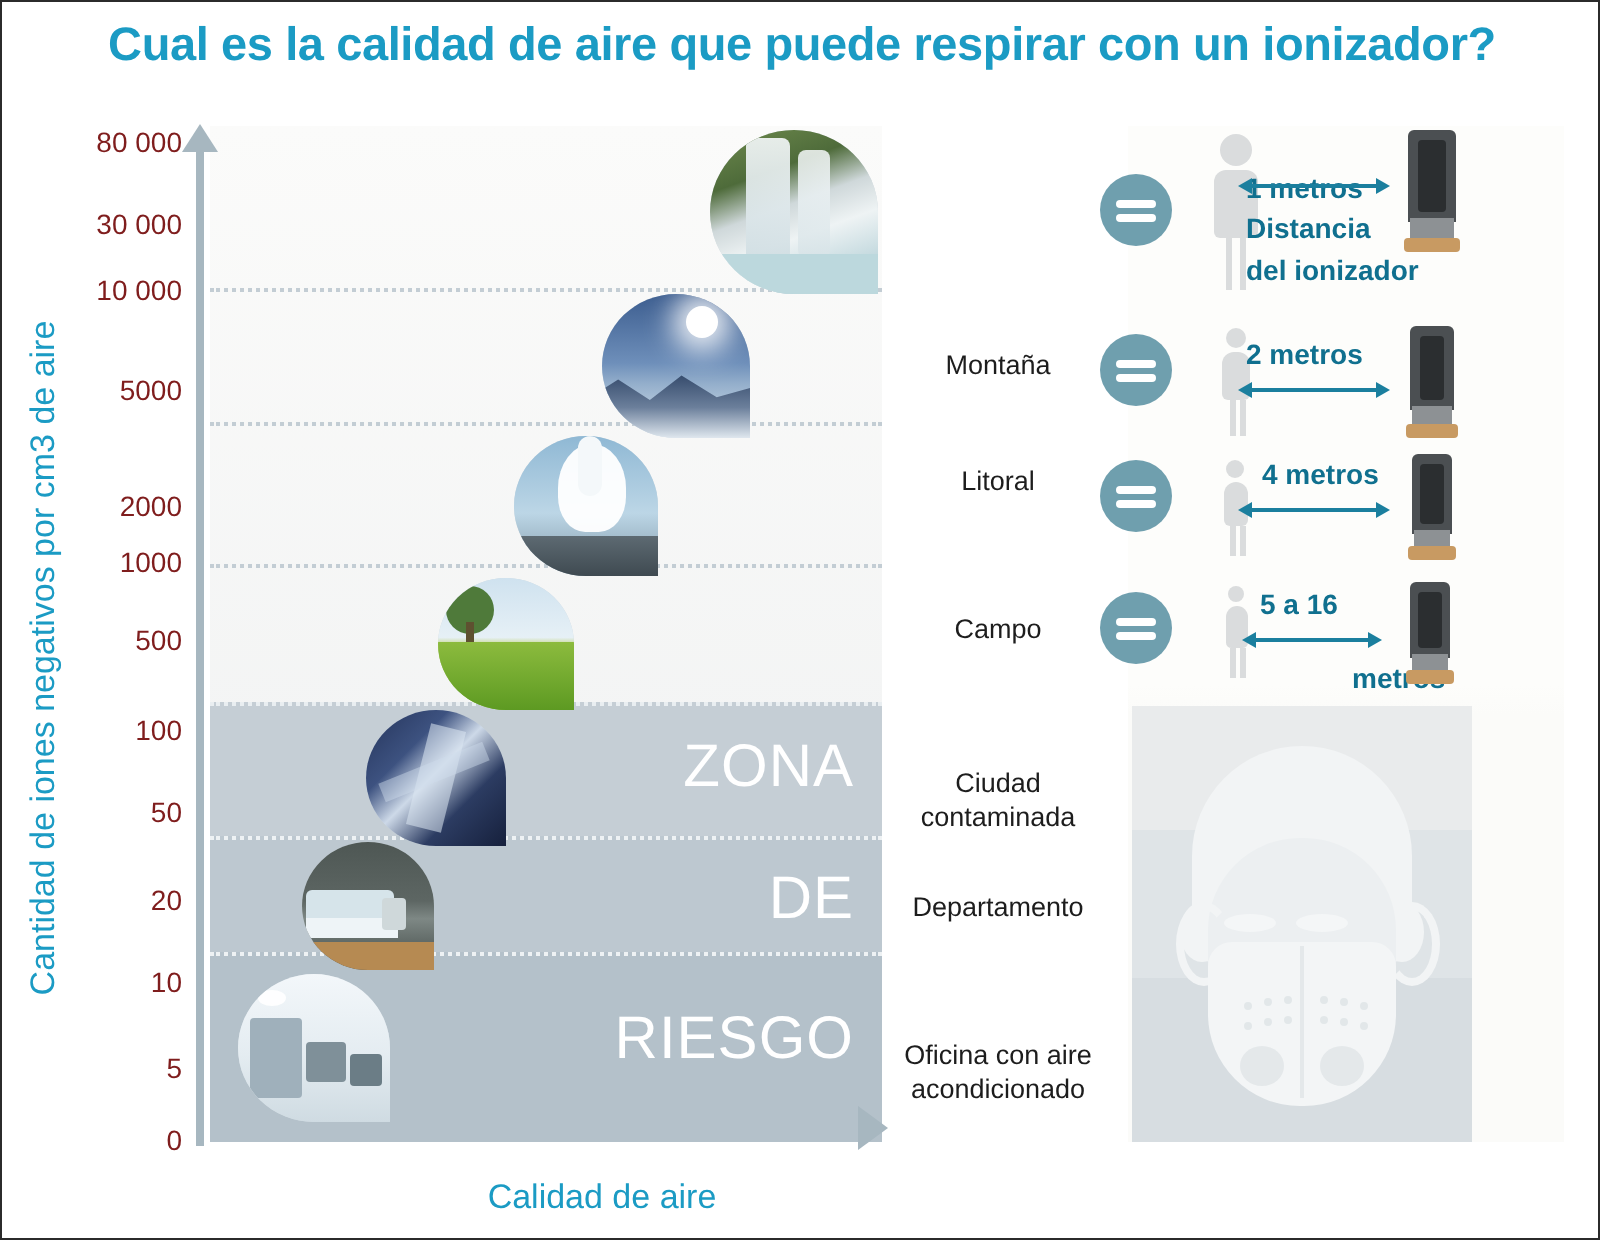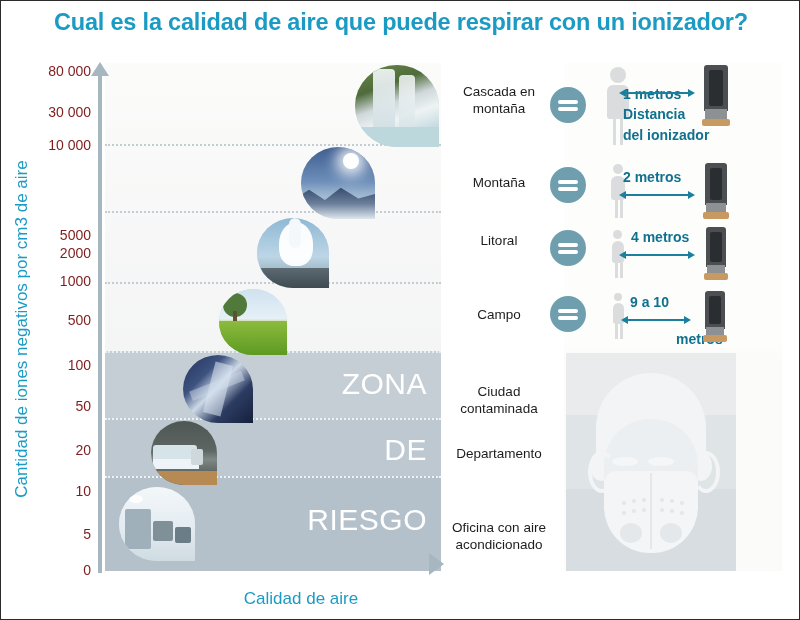--- a/index.html
+++ b/index.html
@@ -274,35 +274,34 @@
   </div>
 
   <div class="yaxis"></div>
   <div class="yaxis-head"></div>
   <div class="xaxis-head"></div>
 
   <div class="yticks-wrap">
     <div class="ytick" style="top:62px;">80 000</div>
     <div class="ytick" style="top:103px;">30 000</div>
     <div class="ytick" style="top:136px;">10 000</div>
-    <div class="ytick" style="top:186px;margin-top:40px;">5000</div>
+    <div class="ytick" style="top:186px;">5000</div>
     <div class="ytick" style="top:244px;">2000</div>
     <div class="ytick" style="top:272px;">1000</div>
     <div class="ytick" style="top:311px;">500</div>
     <div class="ytick" style="top:356px;">100</div>
     <div class="ytick" style="top:397px;">50</div>
     <div class="ytick" style="top:441px;">20</div>
     <div class="ytick" style="top:482px;">10</div>
     <div class="ytick" style="top:525px;">5</div>
     <div class="ytick" style="top:561px;">0</div>
   </div>
 
   <div class="xlabel">Calidad de aire</div>
 
-  <div class="catlabel" style="top:82px;">Cascada en montaña</div>
   <div class="catlabel" style="top:173px;">Montaña</div>
   <div class="catlabel" style="top:231px;">Litoral</div>
   <div class="catlabel" style="top:305px;">Campo</div>
   <div class="catlabel" style="top:382px;">Ciudad contaminada</div>
   <div class="catlabel" style="top:444px;">Departamento</div>
   <div class="catlabel" style="top:518px;">Oficina con aire acondicionado</div>
 
   <div class="rp-shade"></div>
 
   <div class="eq-icon" style="left:549px;top:86px;">
@@ -373,21 +372,21 @@
   <div class="eq-icon" style="left:549px;top:295px;">
     <i class="a"></i>
       <i class="b"></i>
   </div>
   <div class="person" style="left:609px;top:292px;width:16px;height:46px;">
     <div class="p-head" style="left:4px;top:0;width:8px;height:8px;"></div>
     <div class="p-body" style="left:3px;top:10px;width:11px;height:21px;"></div>
     <div class="p-leg" style="left:5px;top:31px;height:15px;"></div>
     <div class="p-leg" style="left:10px;top:31px;height:15px;"></div>
   </div>
-  <div class="distlabel" style="left:629px;top:293px;">9 a 10</div>
+  <div class="distlabel" style="left:629px;top:293px;">5 a 16</div>
   <div class="arrow-line" style="left:627px;top:318px;width:56px;"></div>
   <div class="arrow-l" style="left:620px;top:315px;"></div>
   <div class="arrow-r" style="left:683px;top:315px;"></div>
   <div class="distlabel" style="left:628px;top:330px;margin-left:47px;">metros</div>
   <div class="ionizer" style="left:700px;top:290px;width:28px;height:54px;">
     <div class="io-top" style="left:4px;top:0;width:20px;height:38px;"></div>
     <div class="io-grill" style="left:8px;top:5px;width:12px;height:28px;"></div>
     <div class="io-base" style="left:5px;top:36px;width:18px;height:10px;"></div>
     <div class="io-foot" style="left:2px;top:44px;width:24px;height:7px;"></div>
   </div>

